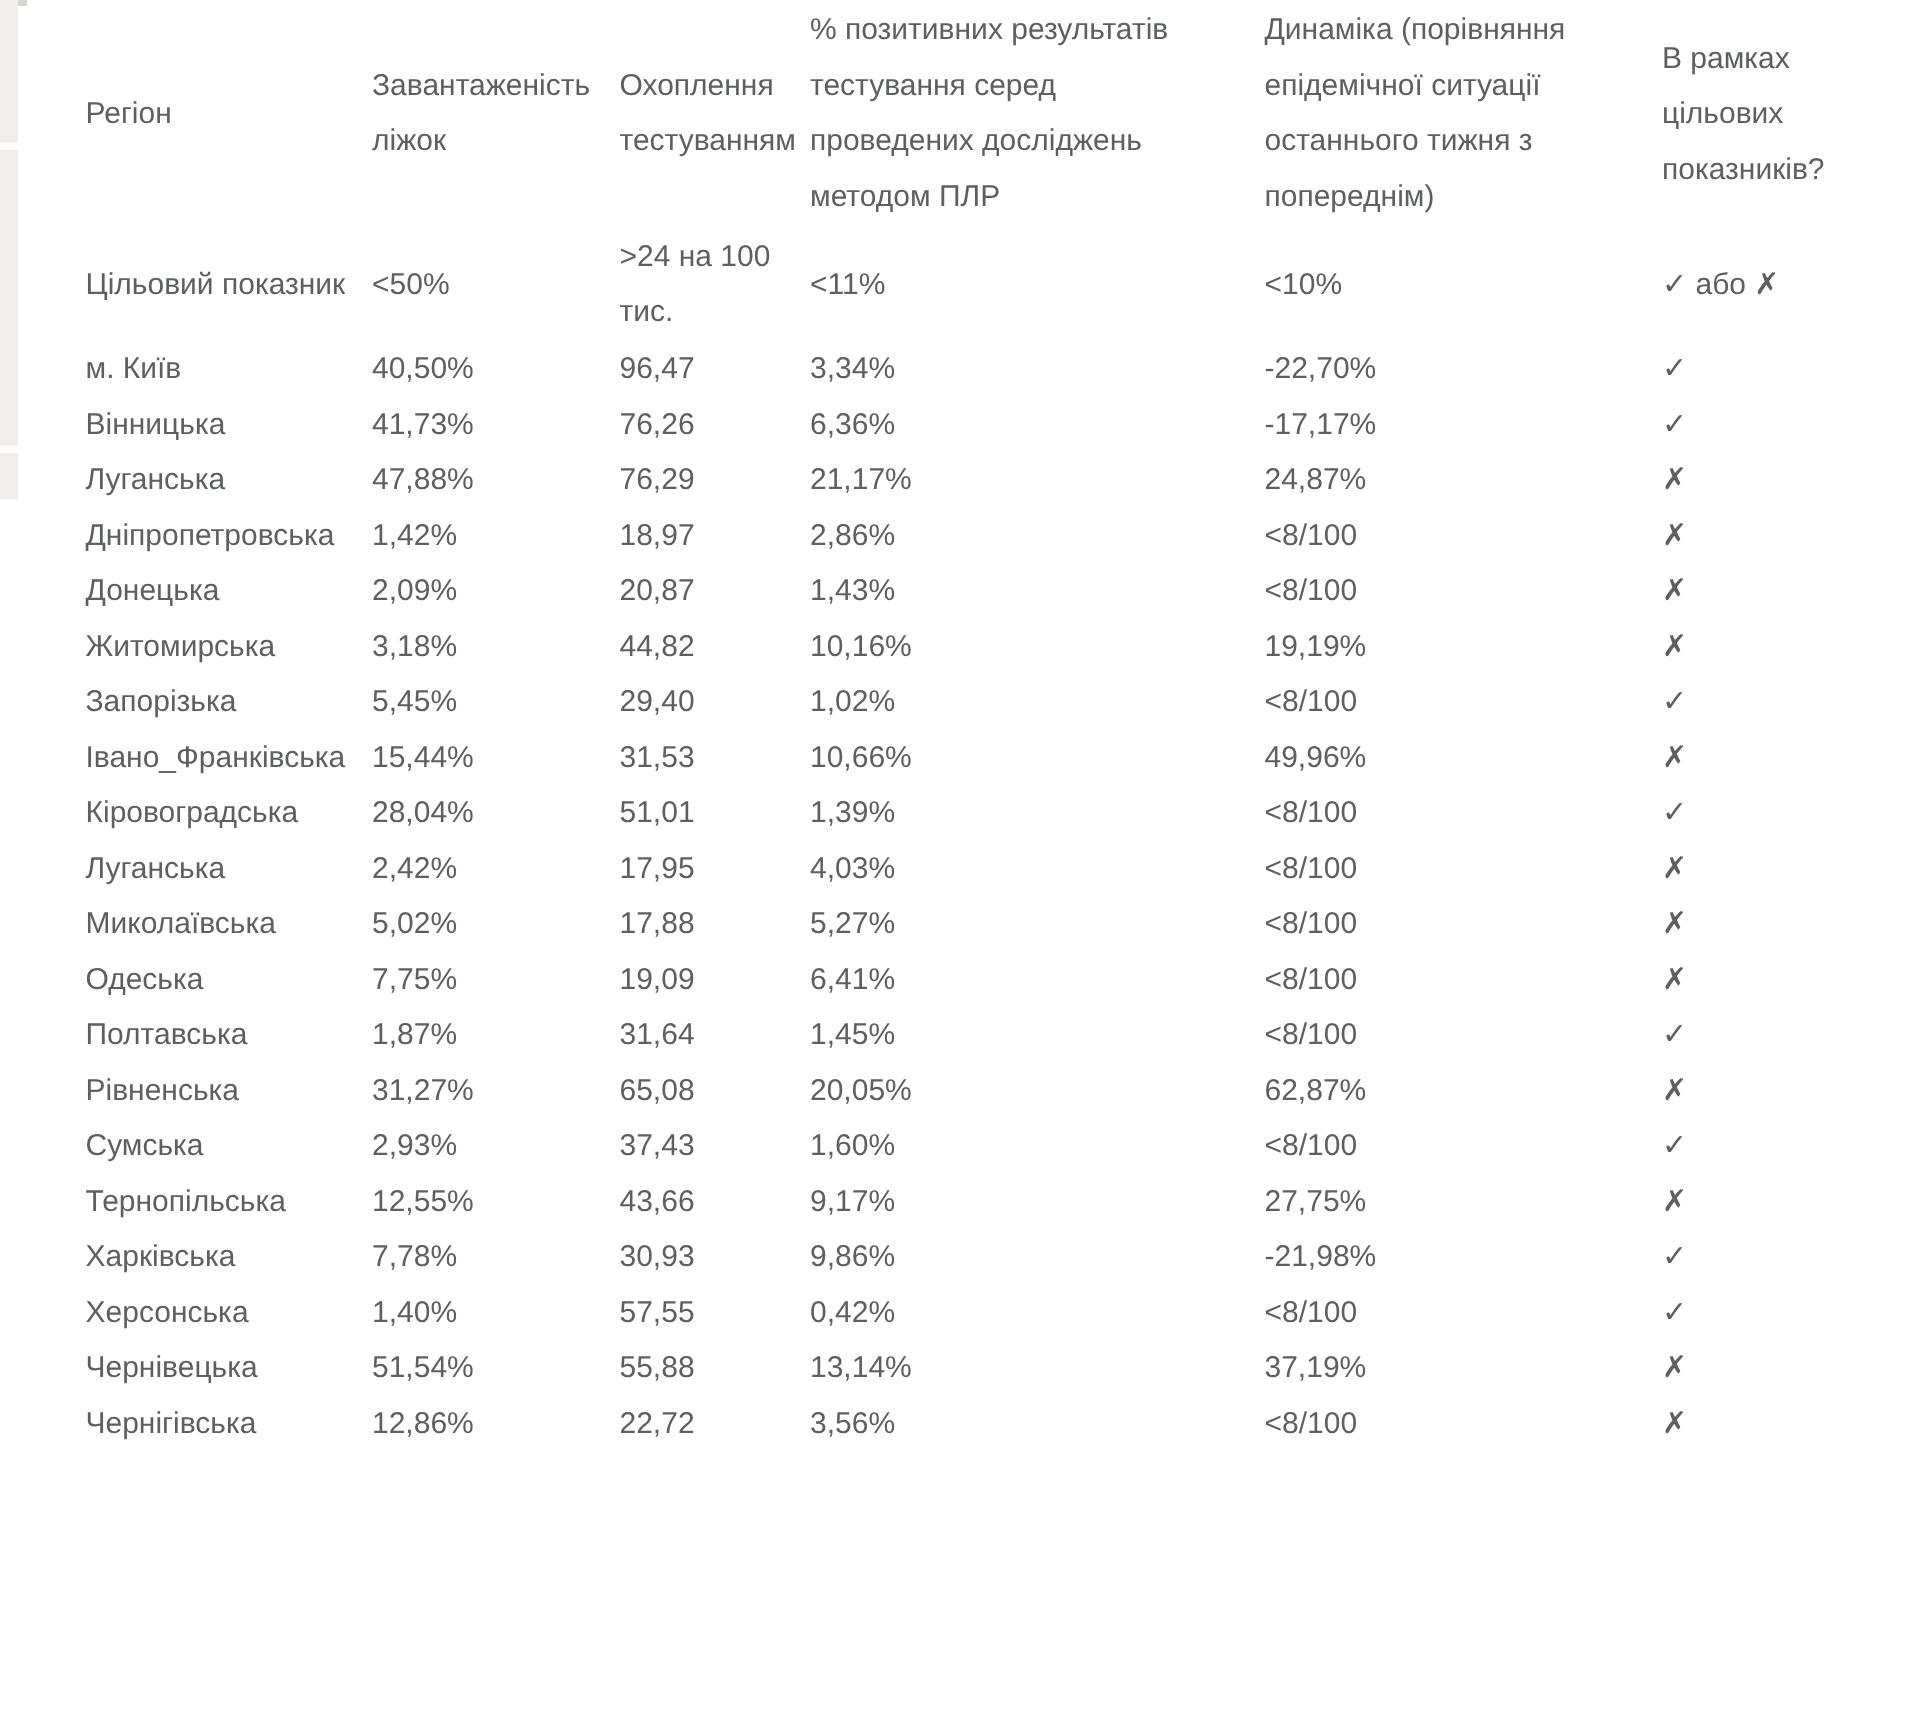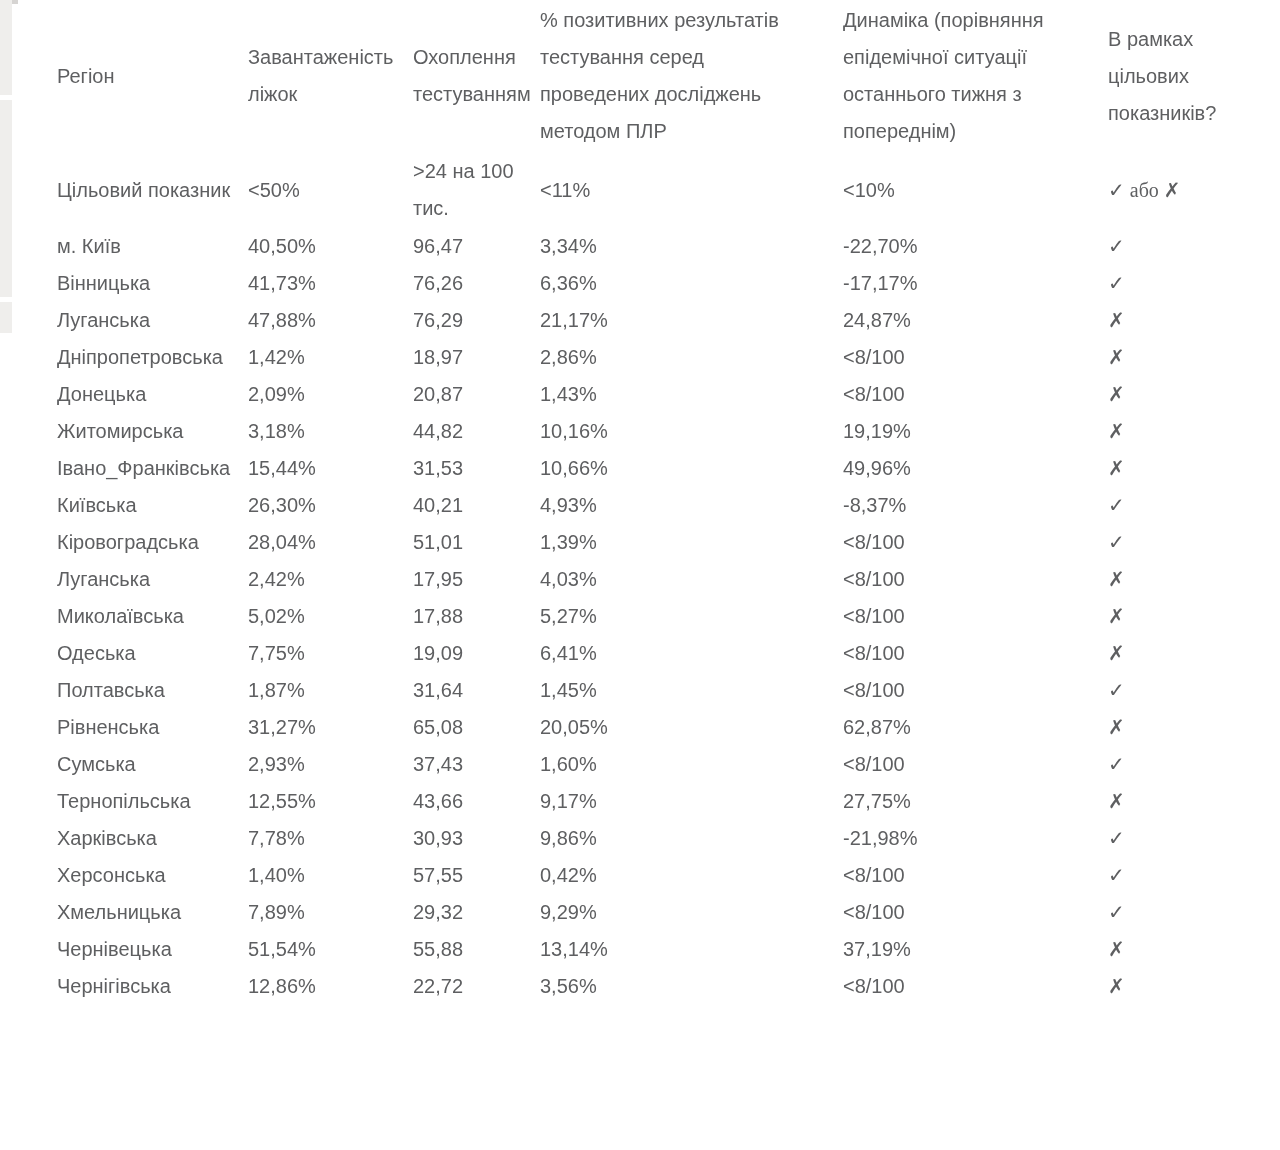--- a/index.html
+++ b/index.html
@@ -46,21 +46,21 @@
     padding: 0;
     font-weight: normal;
     text-align: left;
     vertical-align: middle;
     white-space: pre-line;
     overflow: visible;
   }
   .report-table thead tr { height: 152px; }
   .report-table tr.target-row { height: 76px; }
   .report-table tr.data-row { height: 37px; }
-  .report-table td.status { font-family: Liberation Serif, serif; }
+  .report-table td.status { font-family: Liberation Sans, sans-serif; }
 </style>
 </head>
 <body>
 
 <div class="corner-artifact"></div>
 
 <div class="edge-strip">
   <div class="gap" style="top:95px"></div>
   <div class="gap" style="top:297px"></div>
 </div>
@@ -155,38 +155,38 @@
       <tr class="data-row">
         <td>Житомирська</td>
         <td>3,18%</td>
         <td>44,82</td>
         <td>10,16%</td>
         <td>19,19%</td>
         <td class="status">✗</td>
       </tr>
 
 
+      <tr class="data-row">
+        <td>Запорізька</td>
+        <td>5,45%</td>
+        <td>29,40</td>
+        <td>1,02%</td>
+        <td>&lt;8/100</td>
+        <td class="status">✓</td>
+      </tr>
 
       <tr class="data-row">
         <td>Івано_Франківська</td>
         <td>15,44%</td>
         <td>31,53</td>
         <td>10,66%</td>
         <td>49,96%</td>
         <td class="status">✗</td>
       </tr>
 
-      <tr class="data-row">
-        <td>Київська</td>
-        <td>26,30%</td>
-        <td>40,21</td>
-        <td>4,93%</td>
-        <td>-8,37%</td>
-        <td class="status">✓</td>
-      </tr>
 
       <tr class="data-row">
         <td>Кіровоградська</td>
         <td>28,04%</td>
         <td>51,01</td>
         <td>1,39%</td>
         <td>&lt;8/100</td>
         <td class="status">✓</td>
       </tr>
 
@@ -265,28 +265,20 @@
 
       <tr class="data-row">
         <td>Херсонська</td>
         <td>1,40%</td>
         <td>57,55</td>
         <td>0,42%</td>
         <td>&lt;8/100</td>
         <td class="status">✓</td>
       </tr>
 
-      <tr class="data-row">
-        <td>Хмельницька</td>
-        <td>7,89%</td>
-        <td>29,32</td>
-        <td>9,29%</td>
-        <td>&lt;8/100</td>
-        <td class="status">✓</td>
-      </tr>
 
 
       <tr class="data-row">
         <td>Чернівецька</td>
         <td>51,54%</td>
         <td>55,88</td>
         <td>13,14%</td>
         <td>37,19%</td>
         <td class="status">✗</td>
       </tr>

